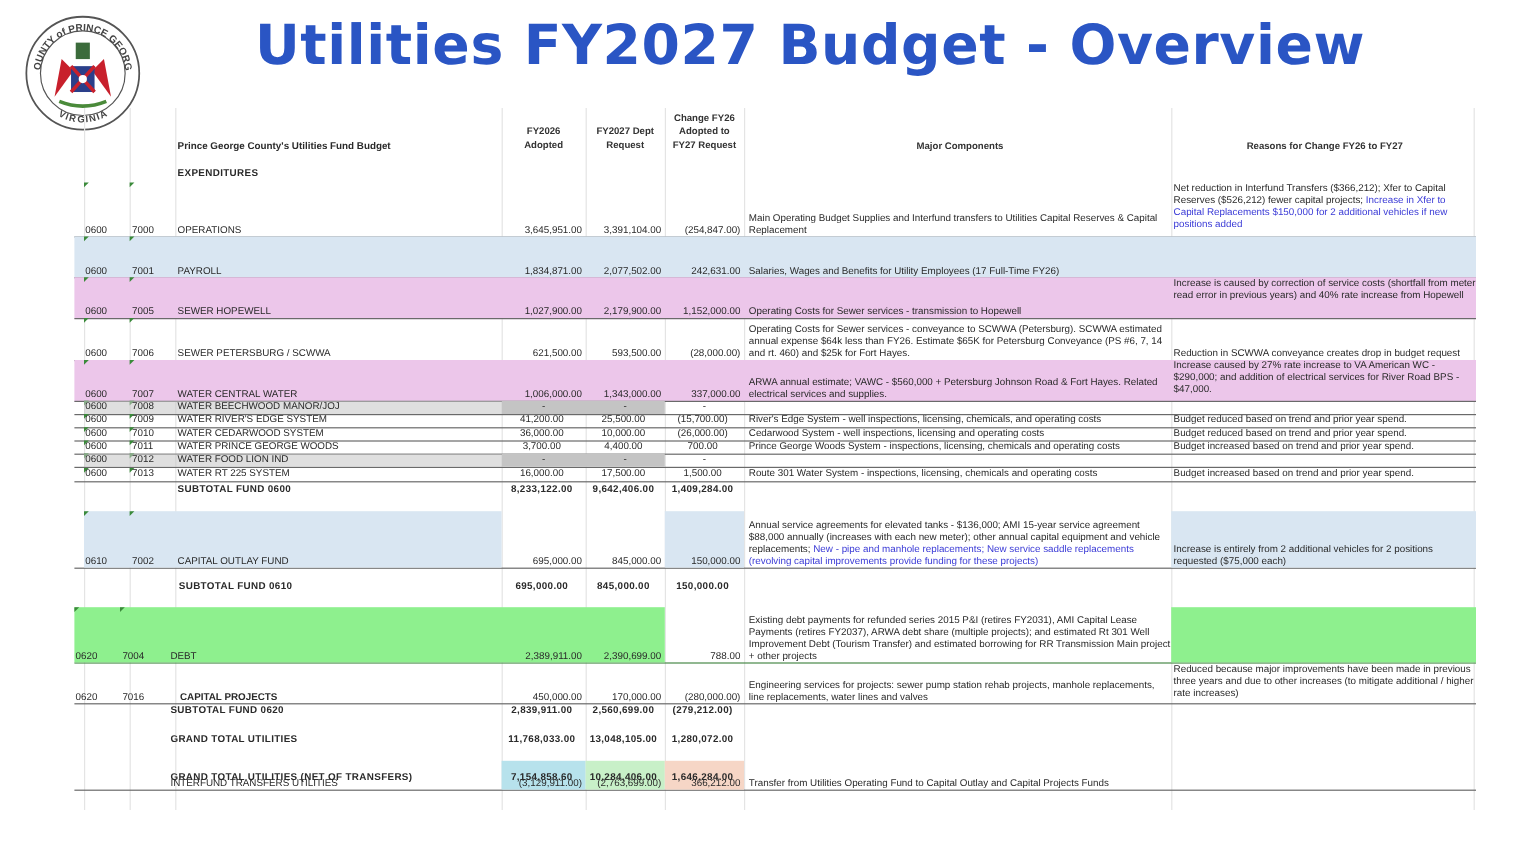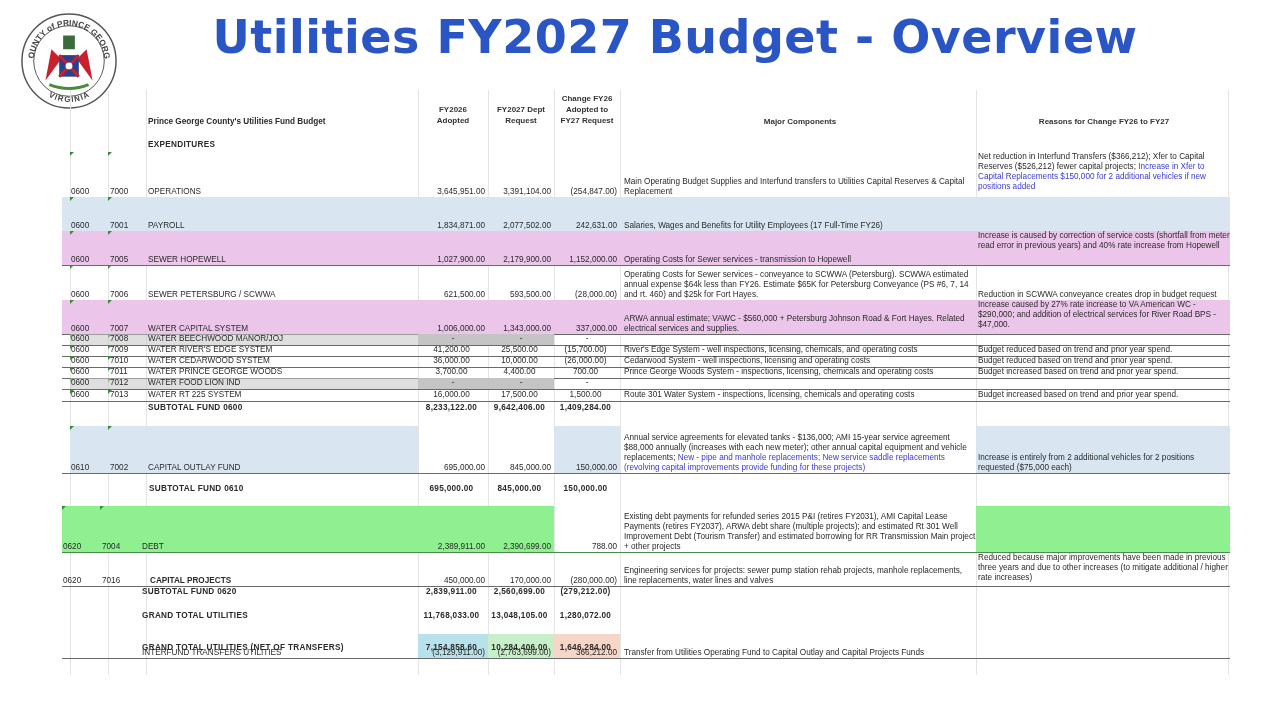--- a/index.html
+++ b/index.html
@@ -140,21 +140,21 @@
     <div class="cell c-chg bottom num">(28,000.00)</div>
     <div class="cell c-maj bottom">Operating Costs for Sewer services - conveyance to SCWWA (Petersburg).  SCWWA estimated annual expense $64k less than FY26.  Estimate $65K for Petersburg Conveyance (PS #6, 7, 14 and rt. 460) and $25k for Fort Hayes.</div>
     <div class="cell c-rsn bottom">Reduction in SCWWA conveyance creates drop in budget request</div>
   </div>
 
   <div class="row bb bg-pink" style="top:210px;height:34px;">
     <div class="tri" style="left:8px;top:0;"></div>
       <div class="tri" style="left:46px;top:0;"></div>
     <div class="cell c-fund bottom">0600</div>
     <div class="cell c-dept bottom">7007</div>
-    <div class="cell c-name bottom">WATER CAPITAL SYSTEM</div>
+    <div class="cell c-name bottom">WATER CENTRAL WATER</div>
     <div class="cell c-fy26 bottom num">1,006,000.00</div>
     <div class="cell c-fy27 bottom num">1,343,000.00</div>
     <div class="cell c-chg bottom num">337,000.00</div>
     <div class="cell c-maj bottom">ARWA annual estimate; VAWC - $560,000 + Petersburg Johnson Road &amp; Fort Hayes.  Related electrical services and supplies.</div>
     <div class="cell c-rsn">Increase caused by 27% rate increase to VA American WC - $290,000; and addition of electrical services for River Road BPS - $47,000.</div>
   </div>
 
   <div class="row bb" style="top:244px;height:11px;">
     <div class="tri" style="left:8px;top:0;"></div>
       <div class="tri" style="left:46px;top:0;"></div>

